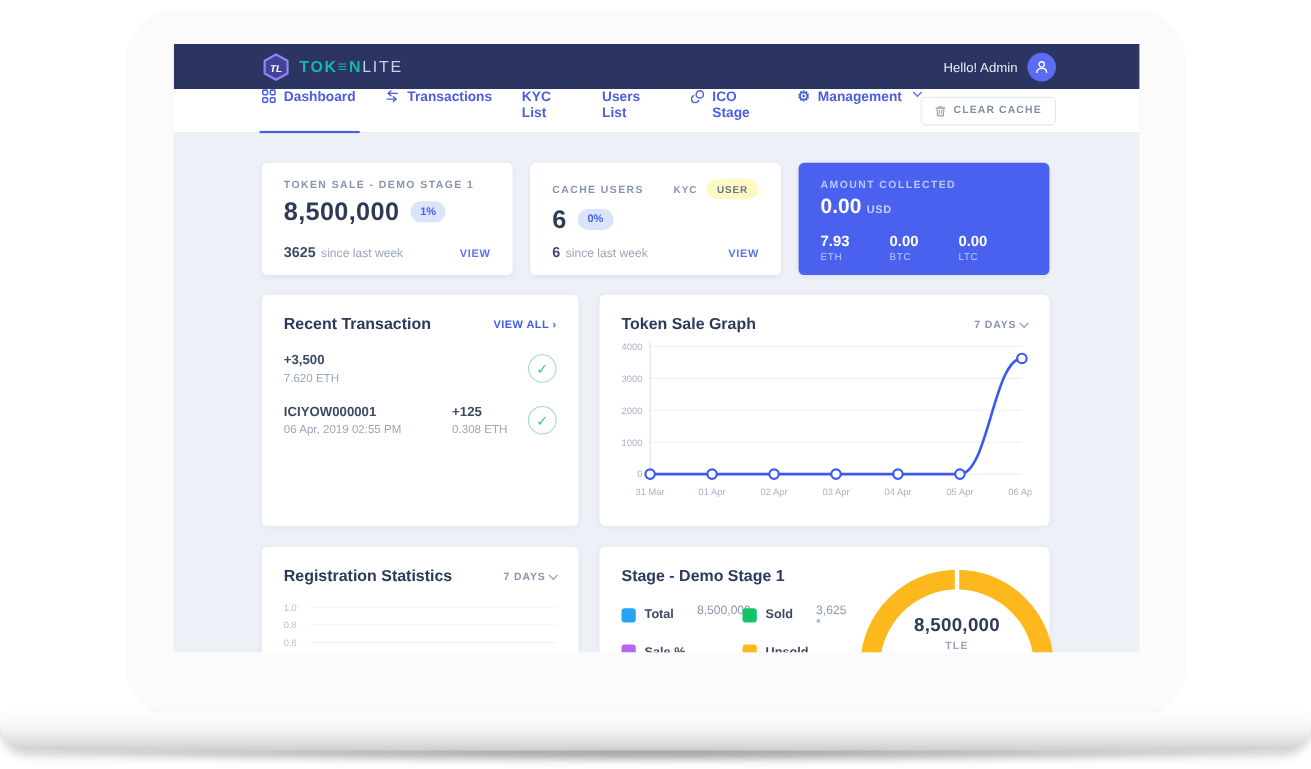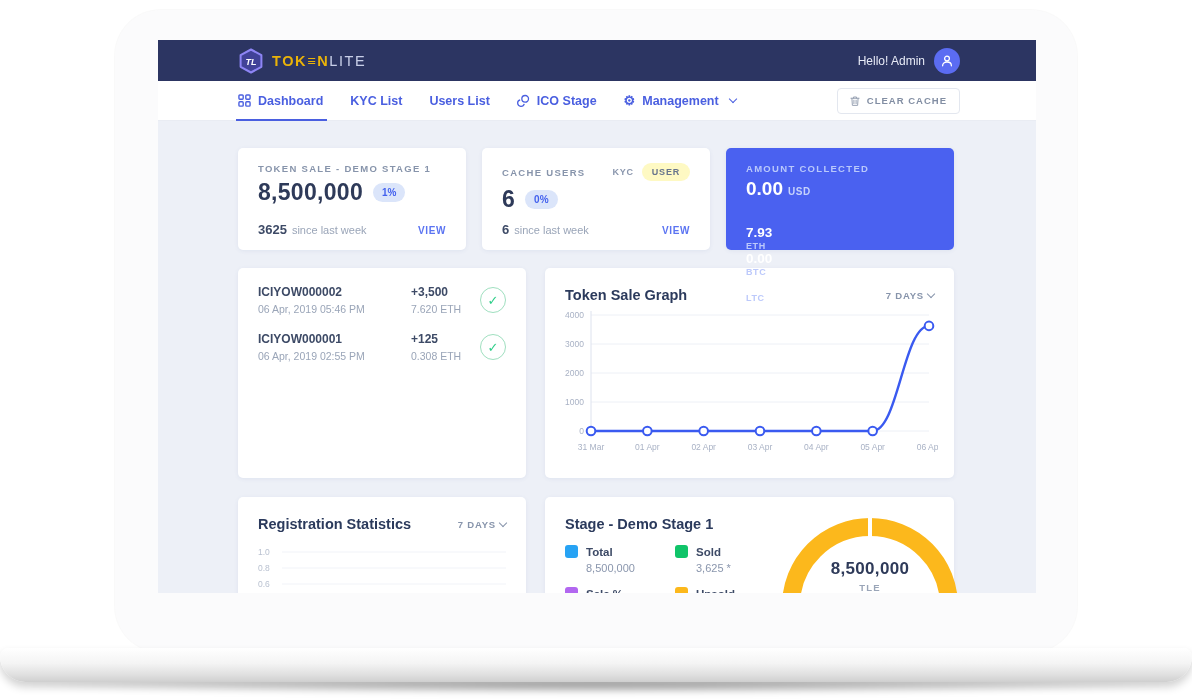--- a/index.html
+++ b/index.html
@@ -17,32 +17,32 @@
     border-radius:10px 10px 30px 30px; box-shadow:0 5px 9px rgba(0,0,0,.18); }
 
   
   .screen { position:absolute; left:158px; top:40px; width:878px; height:553px;
     background:#edf0f7; overflow:hidden; }
 
   
   .topbar { height:41px; background:#2c3562; display:flex; align-items:center;
     justify-content:space-between; padding:0 76px 0 80px; }
   .brand { display:flex; align-items:center; gap:8px; cursor:pointer; }
-  .brand-bold { color:#eab308; font-size:14.5px; font-weight:bold; letter-spacing:1.6px; }
+  .brand-bold { color:#14b8a6; font-size:14.5px; font-weight:bold; letter-spacing:1.6px; }
   .brand-light { color:#c8cfe8; font-size:14.5px; font-weight:normal; letter-spacing:1.6px; }
   .user { display:flex; align-items:center; gap:9px; }
   .greeting { color:#e7eaf6; font-size:12px; }
   .avatar { width:26px; height:26px; border-radius:50%; background:#5b6cf2;
     display:flex; align-items:center; justify-content:center; cursor:pointer; }
 
   
   .menubar { height:40px; background:#ffffff; display:flex; align-items:center;
     padding:0 76px 0 80px; border-bottom:1px solid #e9ecf3; }
   .menu-items { display:flex; align-items:center; gap:27px; flex:1; }
-  .mi { display:flex; align-items:center; gap:7px; height:40px; color:#4a5fe0;
+  .mi { display:flex; align-items:flex-start; gap:7px; height:40px; color:#4a5fe0;
     font-size:12.5px; font-weight:bold; cursor:pointer; position:relative; }
   .mi .micon { display:flex; align-items:center; color:#4a5fe0; }
   .mi.active::after { content:''; position:absolute; left:-2px; right:-4px; bottom:0;
     height:2px; background:#4a5fe0; }
   .gear-glyph { font-size:13px; line-height:1; }
   .chev { display:inline-block; width:6px; height:6px; border-right:1.6px solid currentColor;
     border-bottom:1.6px solid currentColor; transform:rotate(45deg); margin-left:4px; margin-bottom:3px; }
   .clear-cache { display:flex; align-items:center; gap:7px; background:#fff;
     border:1px solid #e3e7ef; border-radius:4px; padding:6px 12px; cursor:pointer;
     color:#828ea3; font-size:9.5px; font-weight:bold; letter-spacing:1px; font-family:inherit; }
@@ -72,24 +72,24 @@
   .toggle { margin-left:auto; display:flex; align-items:center; gap:8px; }
   .tg-kyc { font-size:9px; font-weight:bold; letter-spacing:.8px; color:#8a96ad; cursor:pointer; }
   .tg-user { font-size:9px; font-weight:bold; letter-spacing:.8px; color:#67748c;
     background:#fef9c3; border-radius:10px; padding:4px 10px; cursor:pointer; }
 
   .kpi-blue { background:#4a61f0; }
   .kpi-blue .kpi-title { color:#b9c8fb; }
   .blue-valrow { display:flex; align-items:baseline; gap:5px; margin-top:4px; }
   .blue-value { color:#fff; font-size:19px; font-weight:bold; }
   .blue-cur { color:#c6d2fb; font-size:10px; font-weight:bold; letter-spacing:.5px; }
-  .blue-break { display:flex; margin-top:25px;flex-direction:column; }
+  .blue-break { display:flex; margin-top:12px; }
   .bcol { width:66px; }
   .bval { color:#fff; font-size:13.5px; font-weight:bold; }
-  .blbl { color:#bcc9fb; font-size:9px; font-weight:bold; letter-spacing:.6px; margin-top:1px; }
+  .blbl { color:#bcc9fb; font-size:9px; font-weight:normal; letter-spacing:.6px; margin-top:1px; }
 
   
   .panel-head { display:flex; align-items:center; padding:19px 20px 0; }
   .panel-title { font-size:14.5px; font-weight:bold; color:#2b3a5c; }
   .viewall { margin-left:auto; font-size:10px; font-weight:bold; letter-spacing:.4px;
     color:#3f5bf1; cursor:pointer; }
   .period { margin-left:auto; font-size:9.5px; font-weight:bold; letter-spacing:.8px;
     color:#8794ab; cursor:pointer; display:flex; align-items:center; }
 
   .tx-card { width:288px; height:210px; }
@@ -105,21 +105,21 @@
 
   .graph-card { width:409px; height:210px; }
   .reg-card { width:288px; height:210px; }
   .stage-card { width:409px; height:210px; position:relative; }
 
   svg text { font-family:"Liberation Sans", sans-serif; }
 
   
   .legend { display:grid; grid-template-columns:90px auto; column-gap:20px; row-gap:13px;
     padding:13px 0 0 20px; width:215px; }
-  .lg-item { display:flex; flex-direction:column; }
+  .lg-item { display:flex; flex-direction:row; }
   .lg-top { display:flex; align-items:center; gap:8px; }
   .lg-sq { width:13px; height:13px; border-radius:3px; }
   .lg-label { font-size:11.5px; font-weight:bold; color:#3d4a66; }
   .lg-val { font-size:11px; color:#8a96ad; margin:4px 0 0 21px; }
   .gauge-wrap { position:absolute; left:225px; top:10px; width:200px; height:130px; }
   .gauge-center { position:absolute; left:245px; top:62px; width:160px; text-align:center; }
   .gauge-value { font-size:17px; font-weight:bold; color:#2e3a59; letter-spacing:.3px; }
   .gauge-unit { font-size:9.5px; font-weight:bold; letter-spacing:1.2px; color:#9aa5b8; margin-top:3px; }
 </style>
 </head>
@@ -160,20 +160,33 @@
               <rect x="1" y="1" width="4.6" height="4.6" rx="1"></rect>
                   <rect x="8.4" y="1" width="4.6" height="4.6" rx="1"></rect>
               <rect x="1" y="8.4" width="4.6" height="4.6" rx="1"></rect>
                   <rect x="8.4" y="8.4" width="4.6" height="4.6" rx="1"></rect>
             </g>
               </svg>
           </span>
           <span>Dashboard</span>
         </div>
         <div class="mi">
+          <span class="micon">
+            <svg width="13" height="13" viewBox="0 0 14 14">
+                <g fill="none" stroke="#4a5fe0" stroke-width="1.4" stroke-linecap="round" stroke-linejoin="round">
+              <path d="M12 4.2H3.4"></path>
+                  <path d="M5.8 1.8 3.2 4.2l2.6 2.4"></path>
+              <path d="M2 9.8h8.6"></path>
+                  <path d="M8.2 7.4l2.6 2.4-2.6 2.4"></path>
+            </g>
+              </svg>
+          </span>
+          <span>Transactions</span>
+        </div>
+        <div class="mi">
           <span>KYC List</span>
         </div>
         <div class="mi">
           <span>Users List</span>
         </div>
         <div class="mi">
           <span class="micon">
             <svg width="13" height="13" viewBox="0 0 14 14">
                 <g fill="none" stroke="#4a5fe0" stroke-width="1.4">
               <circle cx="8.8" cy="5.2" r="3.6"></circle>
@@ -257,25 +270,25 @@
               <div class="bval">0.00</div>
               <div class="blbl">LTC</div>
             </div>
           </div>
         </div>
       </div>
 
       <div class="row row2">
 
         <div class="card tx-card">
+          <div class="panel-head">
+            <span class="panel-title">Recent Transaction</span>
+            <span class="viewall"><span>VIEW ALL</span> <span>›</span></span>
+          </div>
           <div class="tx-row">
-            <div class="tx-c1">
-              <div class="tx-id">ICIYOW000002</div>
-              <div class="tx-date">06 Apr, 2019 05:46 PM</div>
-            </div>
             <div>
               <div class="tx-amt">+3,500</div>
               <div class="tx-eth">7.620 ETH</div>
             </div>
             <span class="tx-check">✓</span>
           </div>
           <div class="tx-row">
             <div class="tx-c1">
               <div class="tx-id">ICIYOW000001</div>
               <div class="tx-date">06 Apr, 2019 02:55 PM</div>

